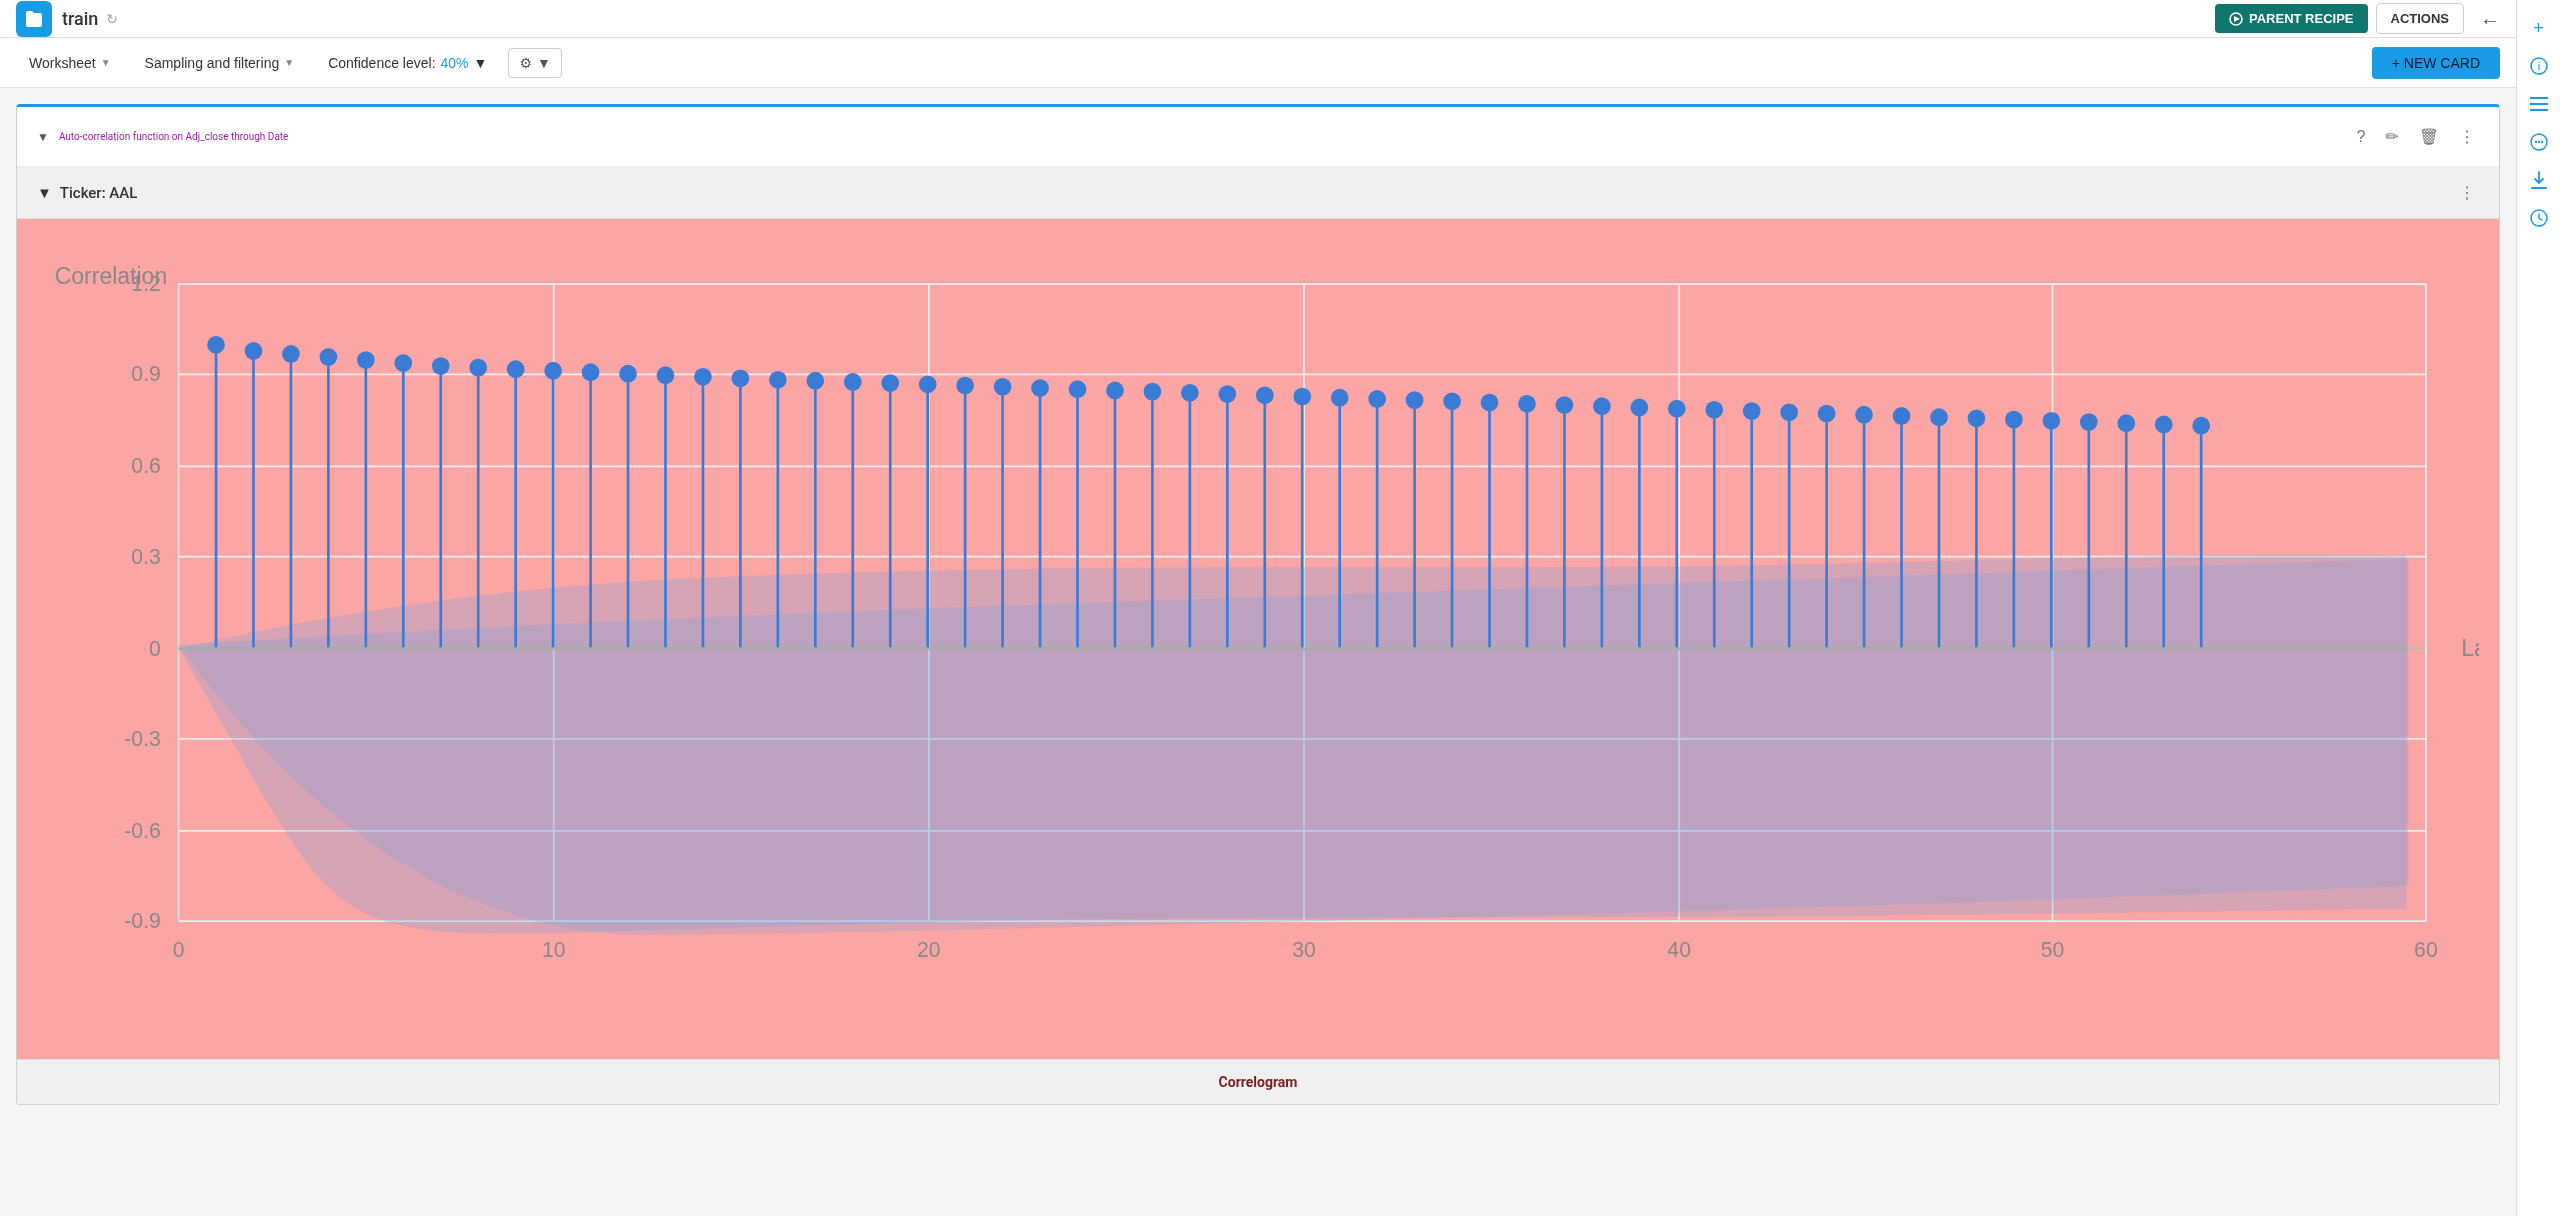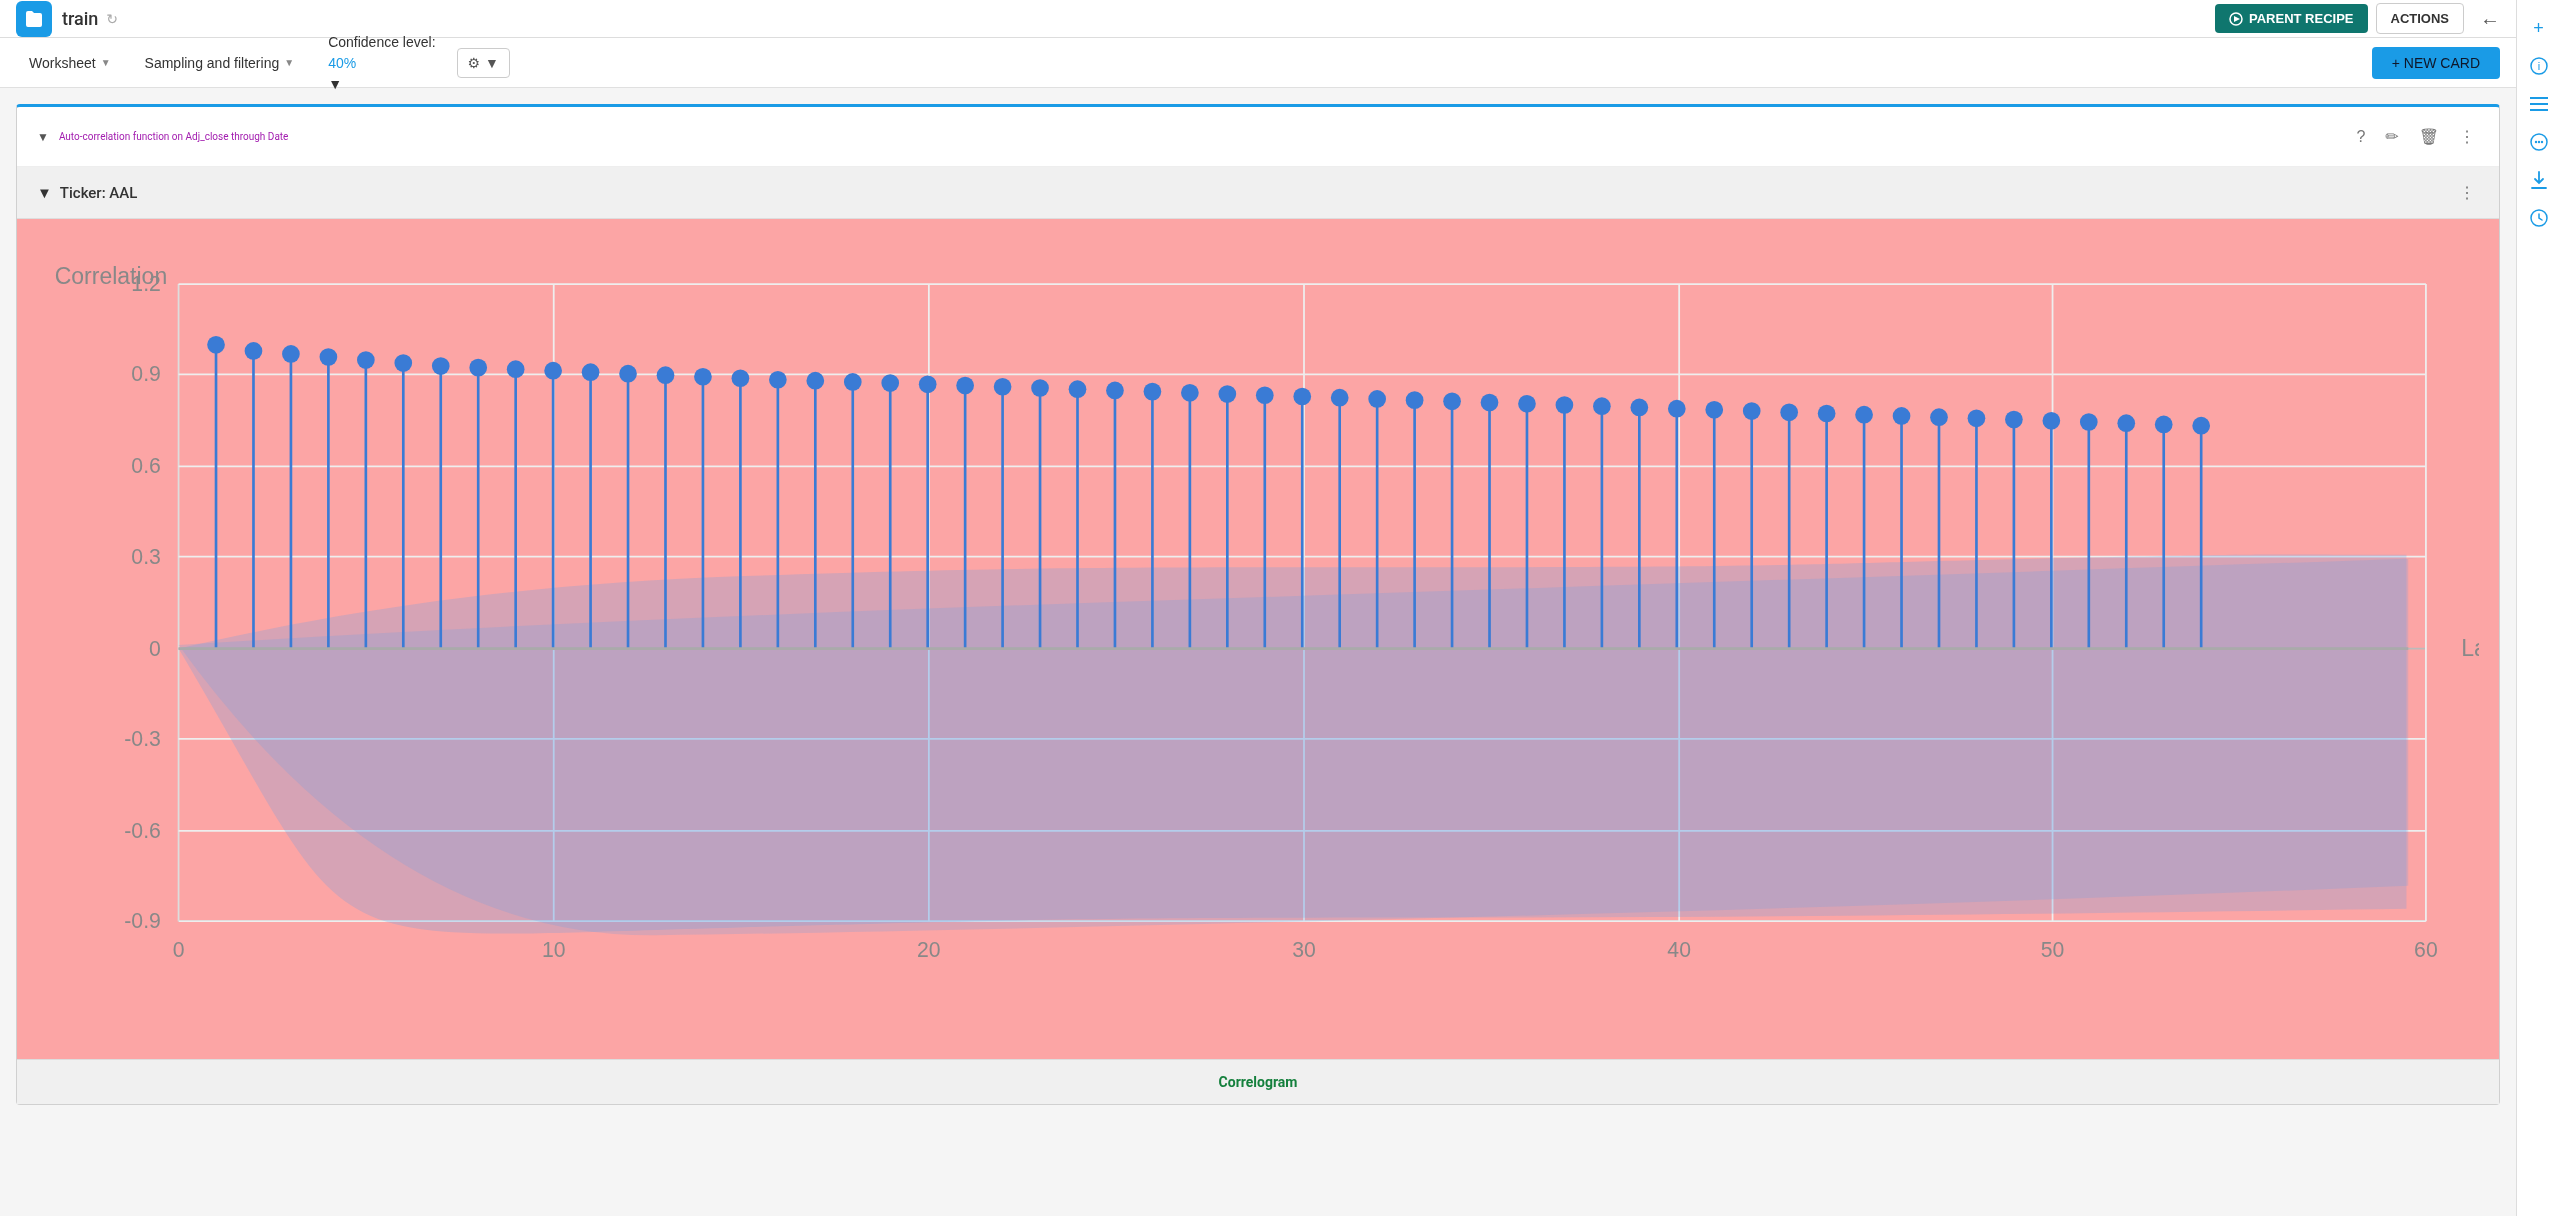--- a/index.html
+++ b/index.html
@@ -102,21 +102,20 @@
     .toolbar-btn .caret { color: #888; font-size: 10px; }
     .confidence-btn {
       display: flex; align-items: flex-start; gap: 5px;
       padding: 6px 12px;
       border: 1px solid transparent;
       border-radius: 4px;
       background: none;
       font-size: 14px;
       color: #333;
       cursor: pointer;
-      flex-direction: column;
     }
     .confidence-val { color: #1a9be6; font-weight: 500; }
     .settings-btn {
       display: flex; align-items: center; gap: 5px;
       padding: 6px 10px;
       border: 1px solid #ccc;
       border-radius: 4px;
       background: none;
       font-size: 14px;
       color: #555;
@@ -201,21 +200,21 @@
       width: 100%;
     }
 
     
     .correlogram-section {
       background: #f0f0f0;
       text-align: center;
       padding: 14px;
       font-weight: 700;
       font-size: 14px;
-      color: #15803d;
+      color: #7f1d1d;
       border-top: 1px solid #ddd;
     }
 
     
     .right-sidebar {
       position: fixed;
       right: 0; top: 0;
       width: 44px;
       height: 100vh;
       background: #fff;

